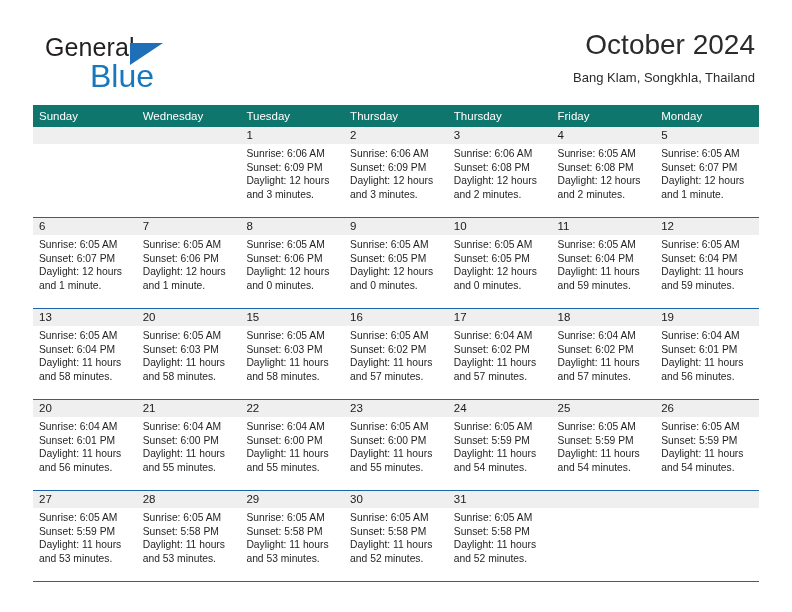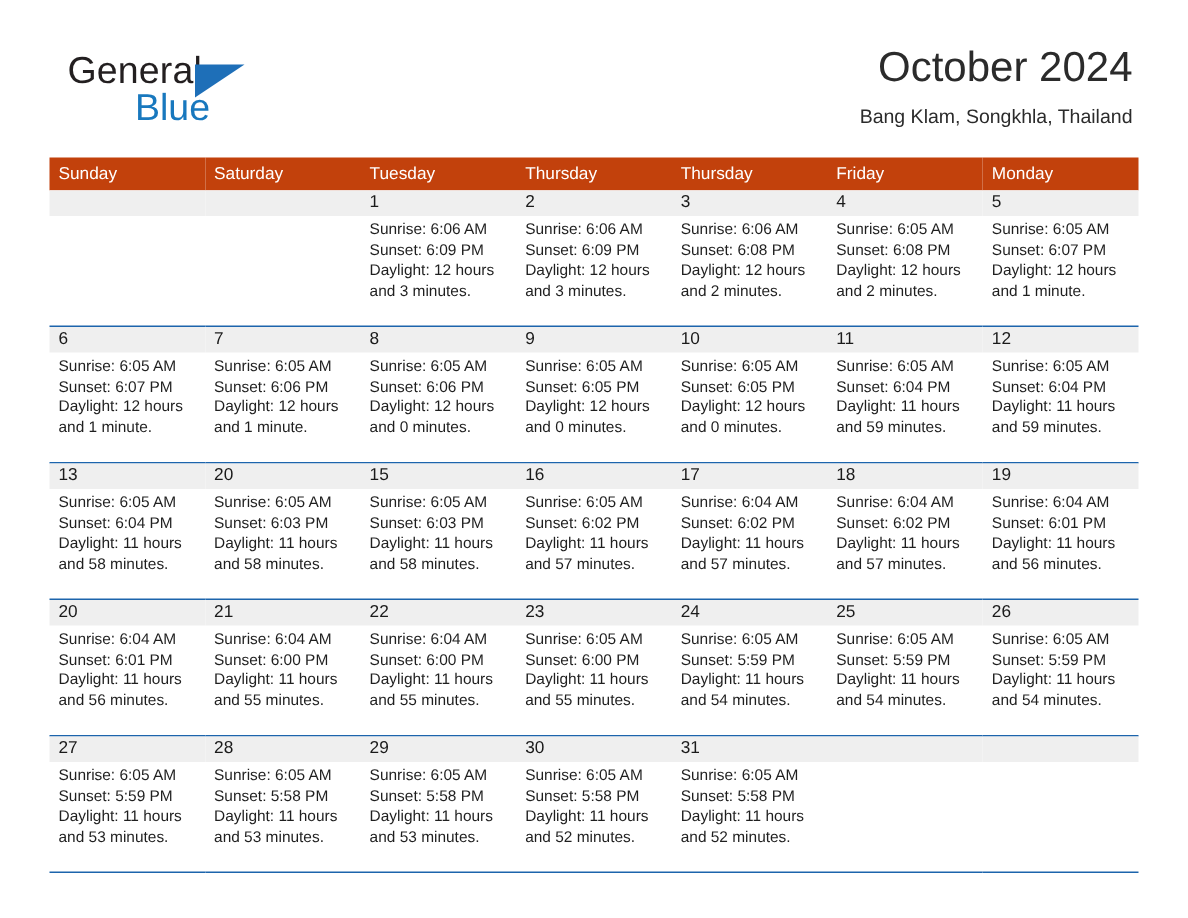--- a/index.html
+++ b/index.html
@@ -43,21 +43,21 @@
     top: 0;
     font-size: 25px;
     letter-spacing: 0.1px;
     color: #231f20;
     font-family: "Liberation Sans", sans-serif;
   }
   .brand-blue {
     position: absolute;
     left: 57px;
     top: 25px;
-    font-size: 25px;
+    font-size: 32px;
     color: #1878be;
     font-family: "Liberation Sans", sans-serif;
   }
   .brand-flag {
     position: absolute;
     left: 97px;
     top: 10px;
     width: 0;
     height: 0;
     border-left: 33px solid #1e6fb8;
@@ -89,21 +89,21 @@
   
   .calendar {
     position: absolute;
     left: 33px;
     top: 105px;
     width: 726px;
     border-collapse: collapse;
     table-layout: fixed;
   }
   .calendar th {
-    background: #c2410c;
+    background: #0f766e;
     color: #ffffff;
     font-size: 11.5px;
     font-weight: normal;
     text-align: left;
     padding: 5px 0 5px 6px;
     height: 20px;
     box-sizing: border-box;
     border: none;
   }
   .calendar td {
@@ -163,21 +163,21 @@
       <div class="cal-title">October 2024</div>
       <div class="cal-subtitle">Bang Klam, Songkhla, Thailand</div>
     </div>
 
   </div>
 
   <table class="calendar">
     <thead>
       <tr>
         <th>Sunday</th>
-        <th>Saturday</th>
+        <th>Wednesday</th>
         <th>Tuesday</th>
         <th>Thursday</th>
         <th>Thursday</th>
         <th>Friday</th>
         <th>Monday</th>
       </tr>
     </thead>
     <tbody id="calendar-body">
         <tr class="week-row">
           <td>

